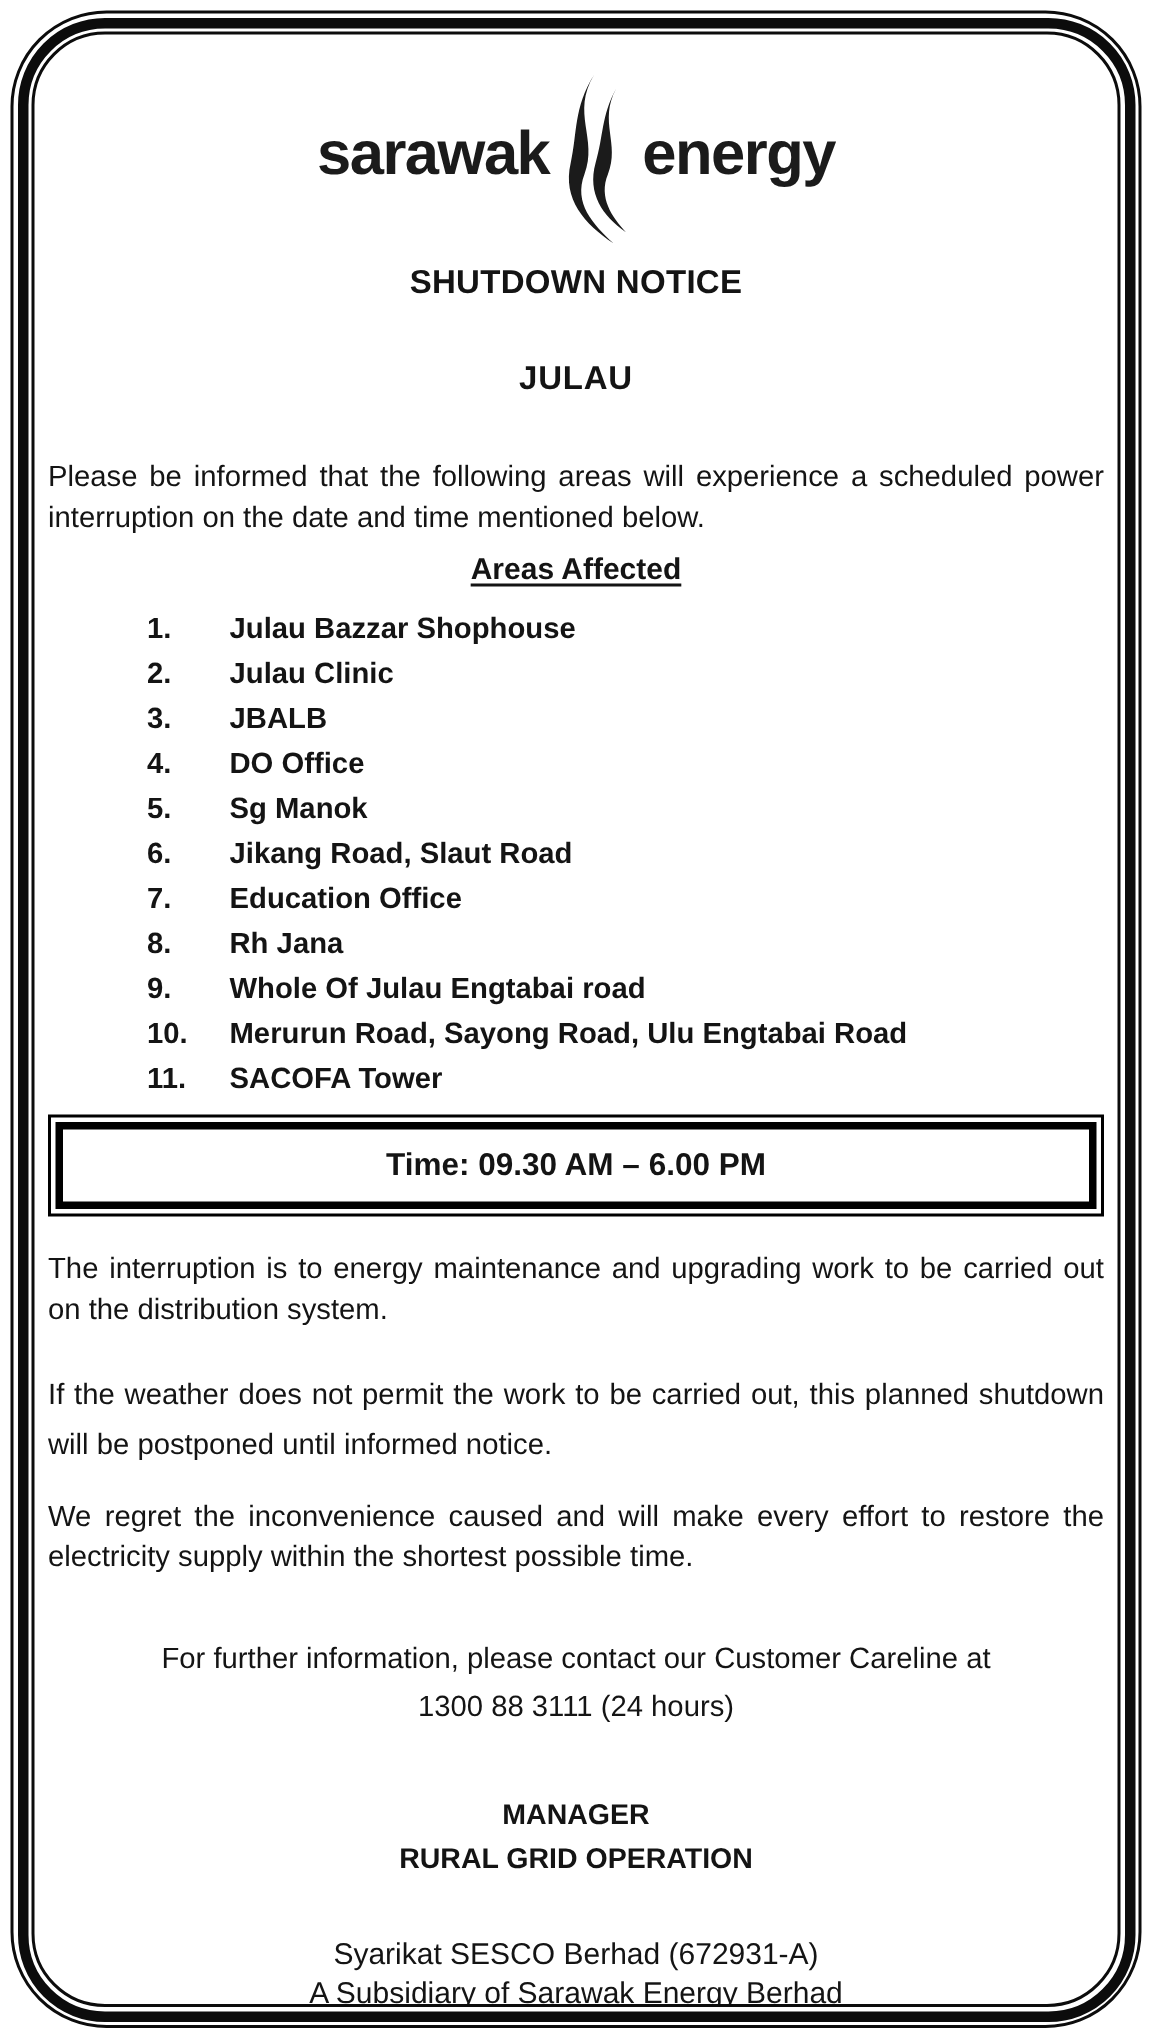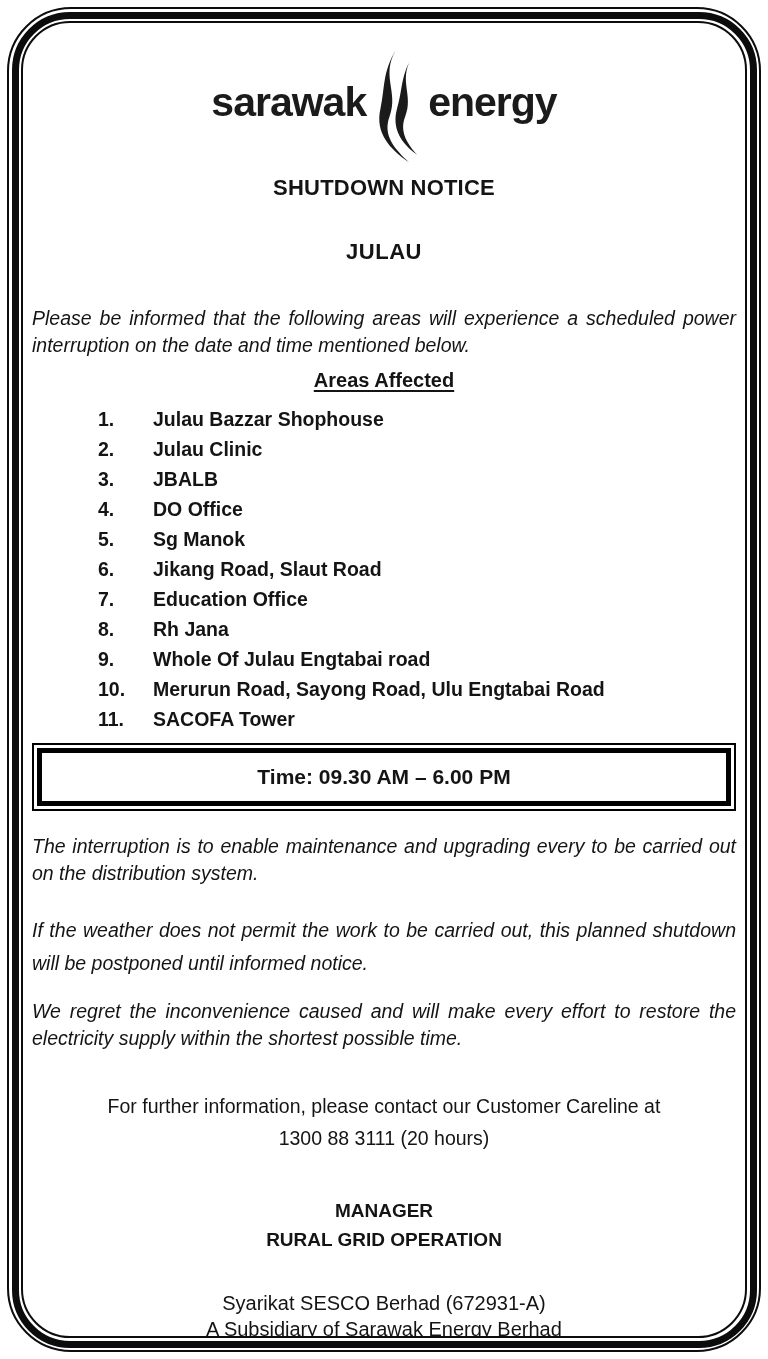--- a/index.html
+++ b/index.html
@@ -48,21 +48,20 @@
     margin-top: 14px; letter-spacing: 0.2px;
   }
   .h-location {
     text-align: center; font-weight: 700; font-size: 22px;
     margin-top: 38px; letter-spacing: 0.5px;
   }
 
   .para {
     font-size: 19.5px; line-height: 27px; text-align: justify;
     color: #141414;
-    font-style: italic;
   }
   .p-intro { margin-top: 40px; }
 
   .areas-heading {
     text-align: center; font-weight: 700; font-size: 20px;
     text-decoration: underline; text-decoration-thickness: 2px;
     text-underline-offset: 3px;
     margin-top: 10px;
   }
 
@@ -174,27 +173,27 @@
               <span class="area-label">SACOFA Tower</span>
             </div>
           </div>
 
           <div class="date-box">
             <div class="date-box-inner">
               <div>Time: 09.30 AM – 6.00 PM</div>
             </div>
           </div>
 
-          <div class="para p-maintenance">The interruption is to enable maintenance and upgrading every to be carried out on the distribution system.</div>
+          <div class="para p-maintenance">The interruption is to energy maintenance and upgrading work to be carried out on the distribution system.</div>
           <div class="para p-weather">If the weather does not permit the work to be carried out, this planned shutdown will be postponed until informed notice.</div>
           <div class="para p-regret">We regret the inconvenience caused and will make every effort to restore the electricity supply within the shortest possible time.</div>
 
           <div class="contact">
             <div>For further information, please contact our Customer Careline at</div>
-            <div>1300 88 3111 (20 hours)</div>
+            <div>1300 88 3111 (24 hours)</div>
           </div>
 
           <div class="footer">
             <div class="footer-title">MANAGER</div>
             <div class="footer-dept">RURAL GRID OPERATION</div>
             <div class="footer-co">Syarikat SESCO Berhad (672931-A)</div>
             <div class="footer-sub">A Subsidiary of Sarawak Energy Berhad</div>
           </div>
 
         </div>

